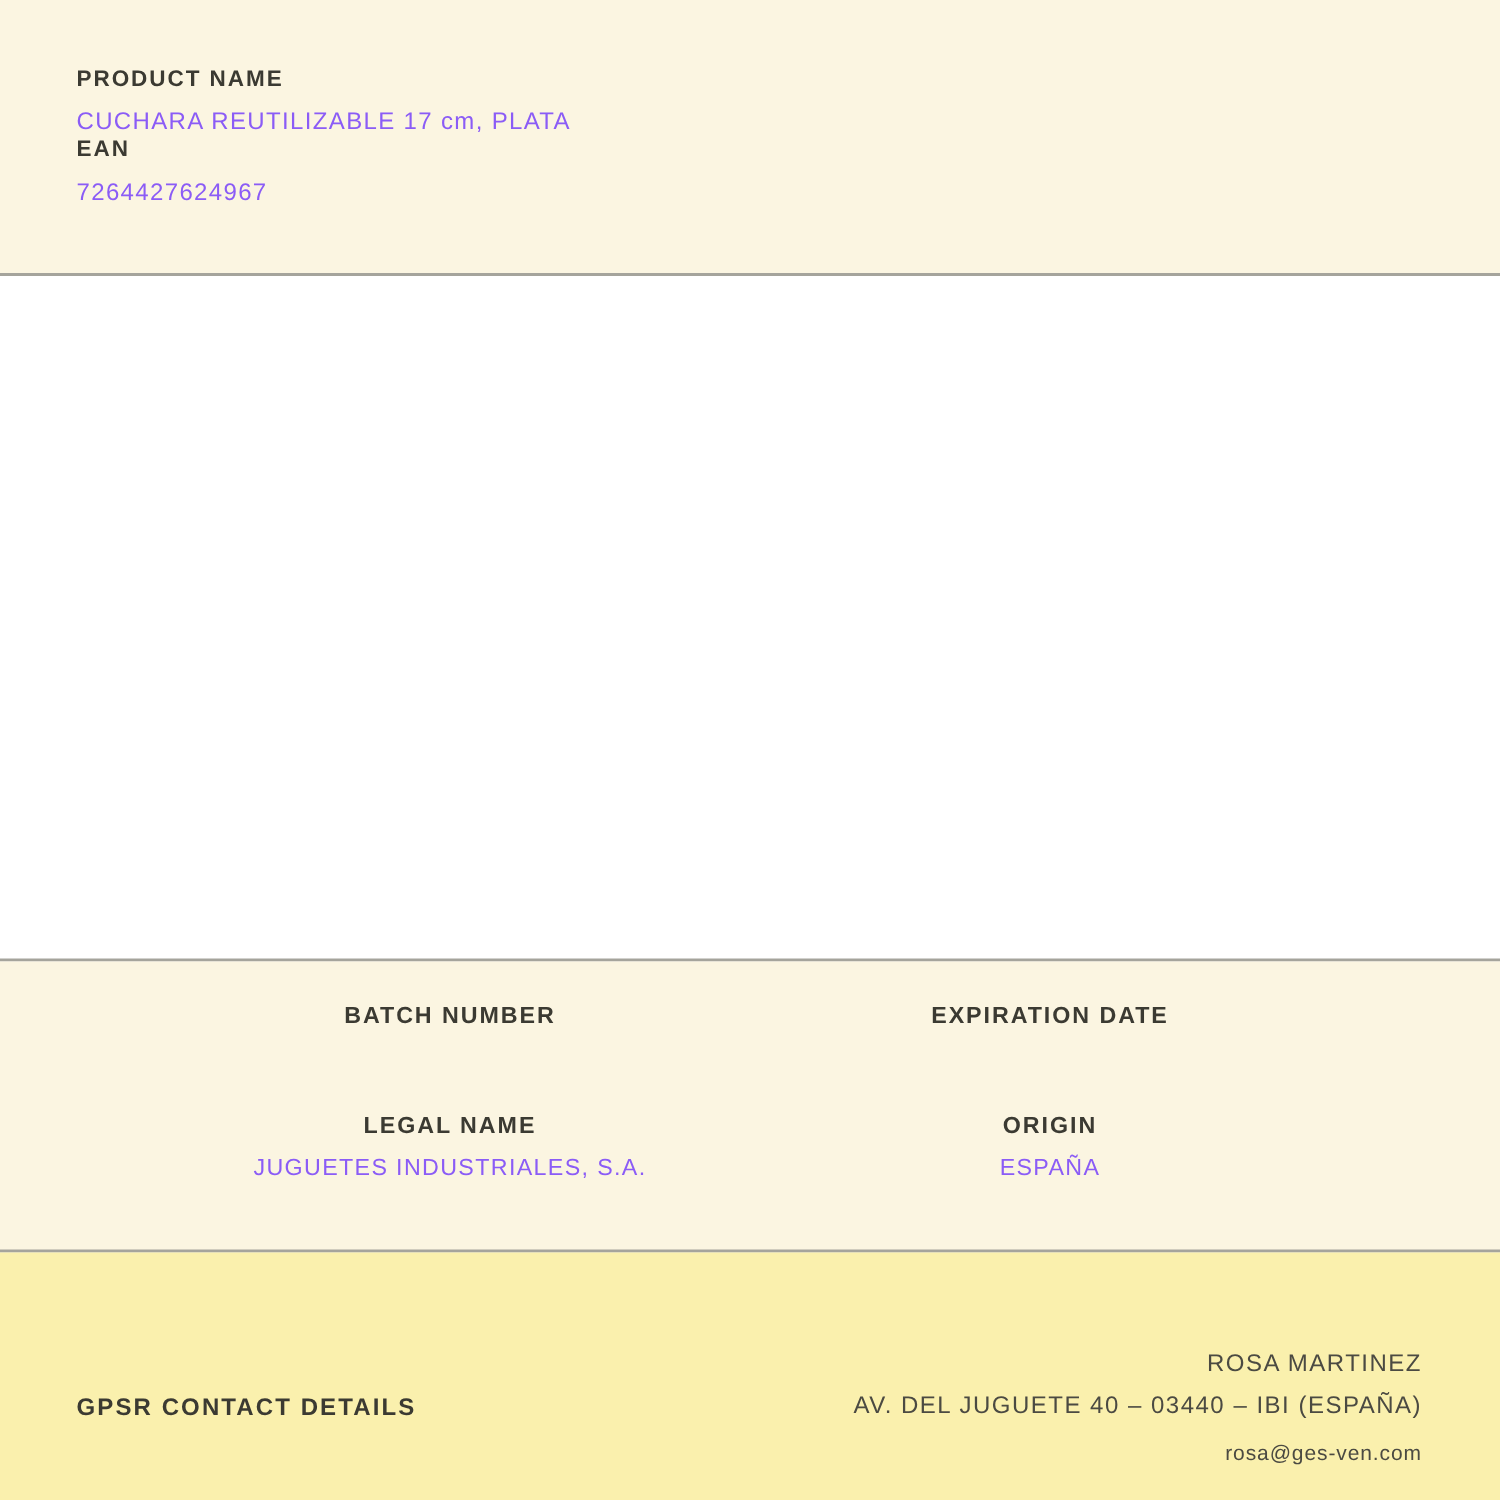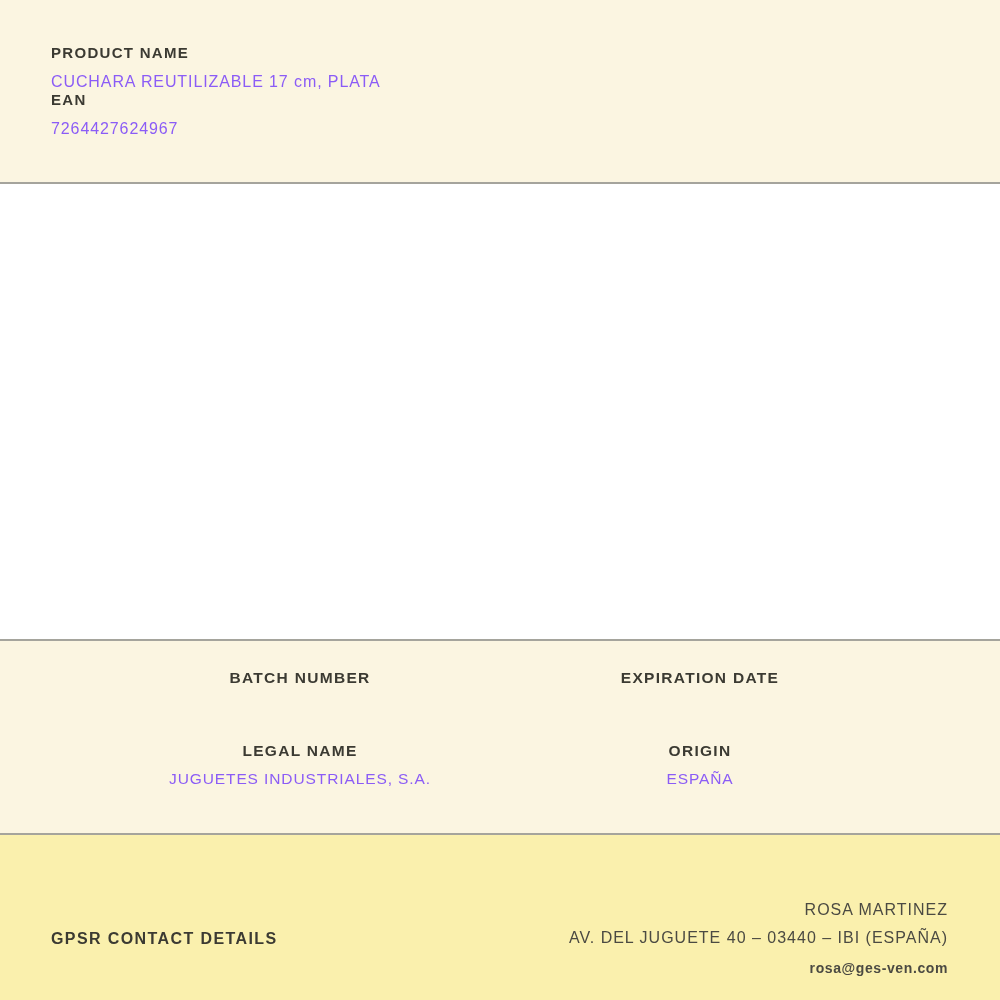--- a/index.html
+++ b/index.html
@@ -88,21 +88,20 @@
     font-size: 16px;
     letter-spacing: 1px;
     line-height: 17px;
     margin-left: 33px;
   }
   .contact-line.address { margin-top: 11px; }
   .contact-line.email {
     margin-top: 14px;
     font-size: 14px;
     letter-spacing: 0.6px;
-    font-weight: bold;
   }
 </style>
 </head>
 <body>
 
 <div class="page">
 
   <section class="section-top">
     <div class="field">
       <div class="field-label">PRODUCT NAME</div>

